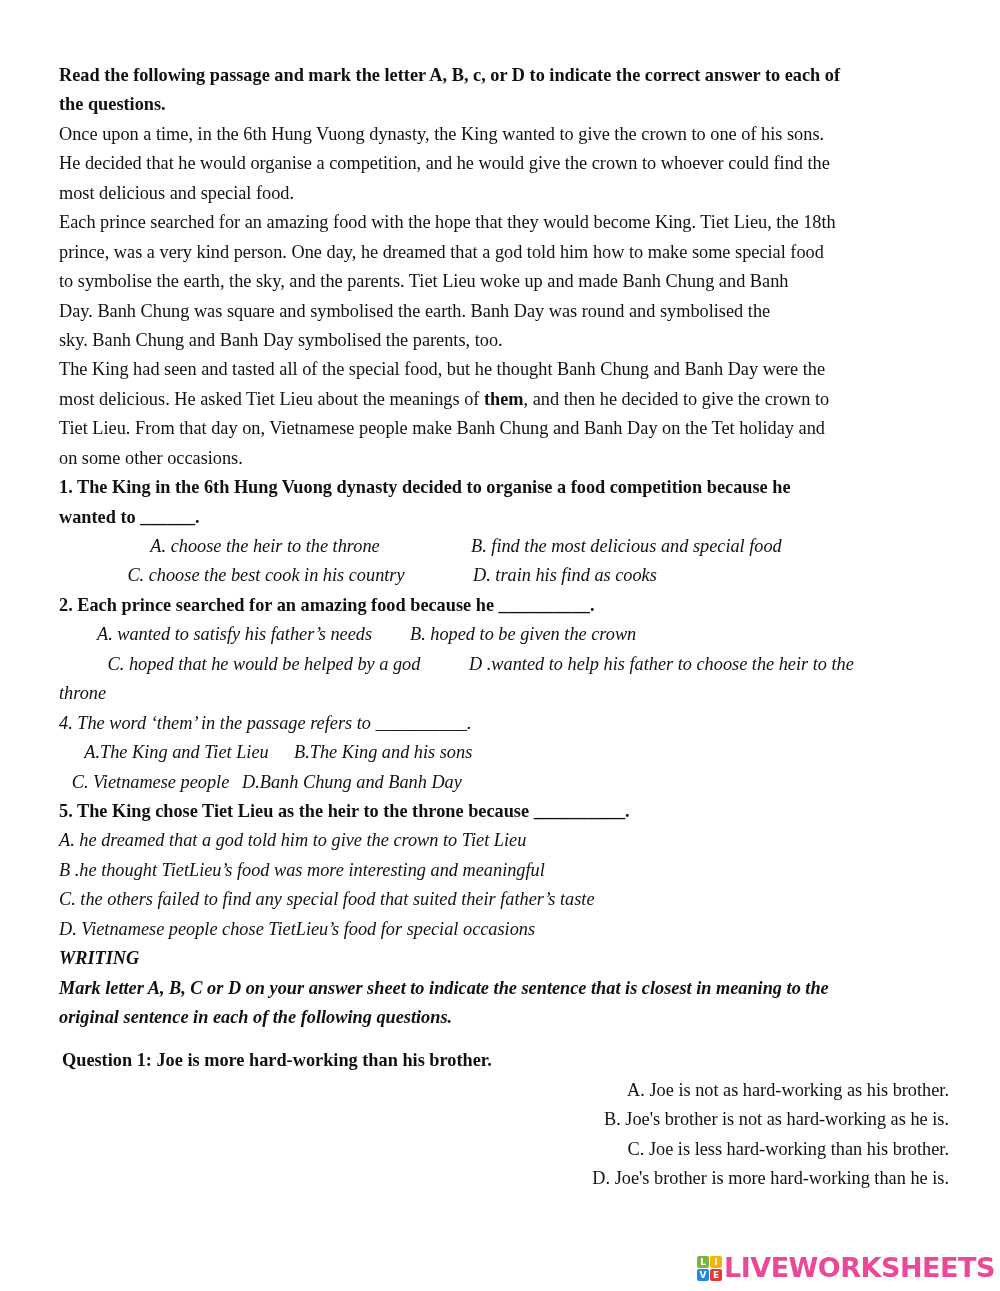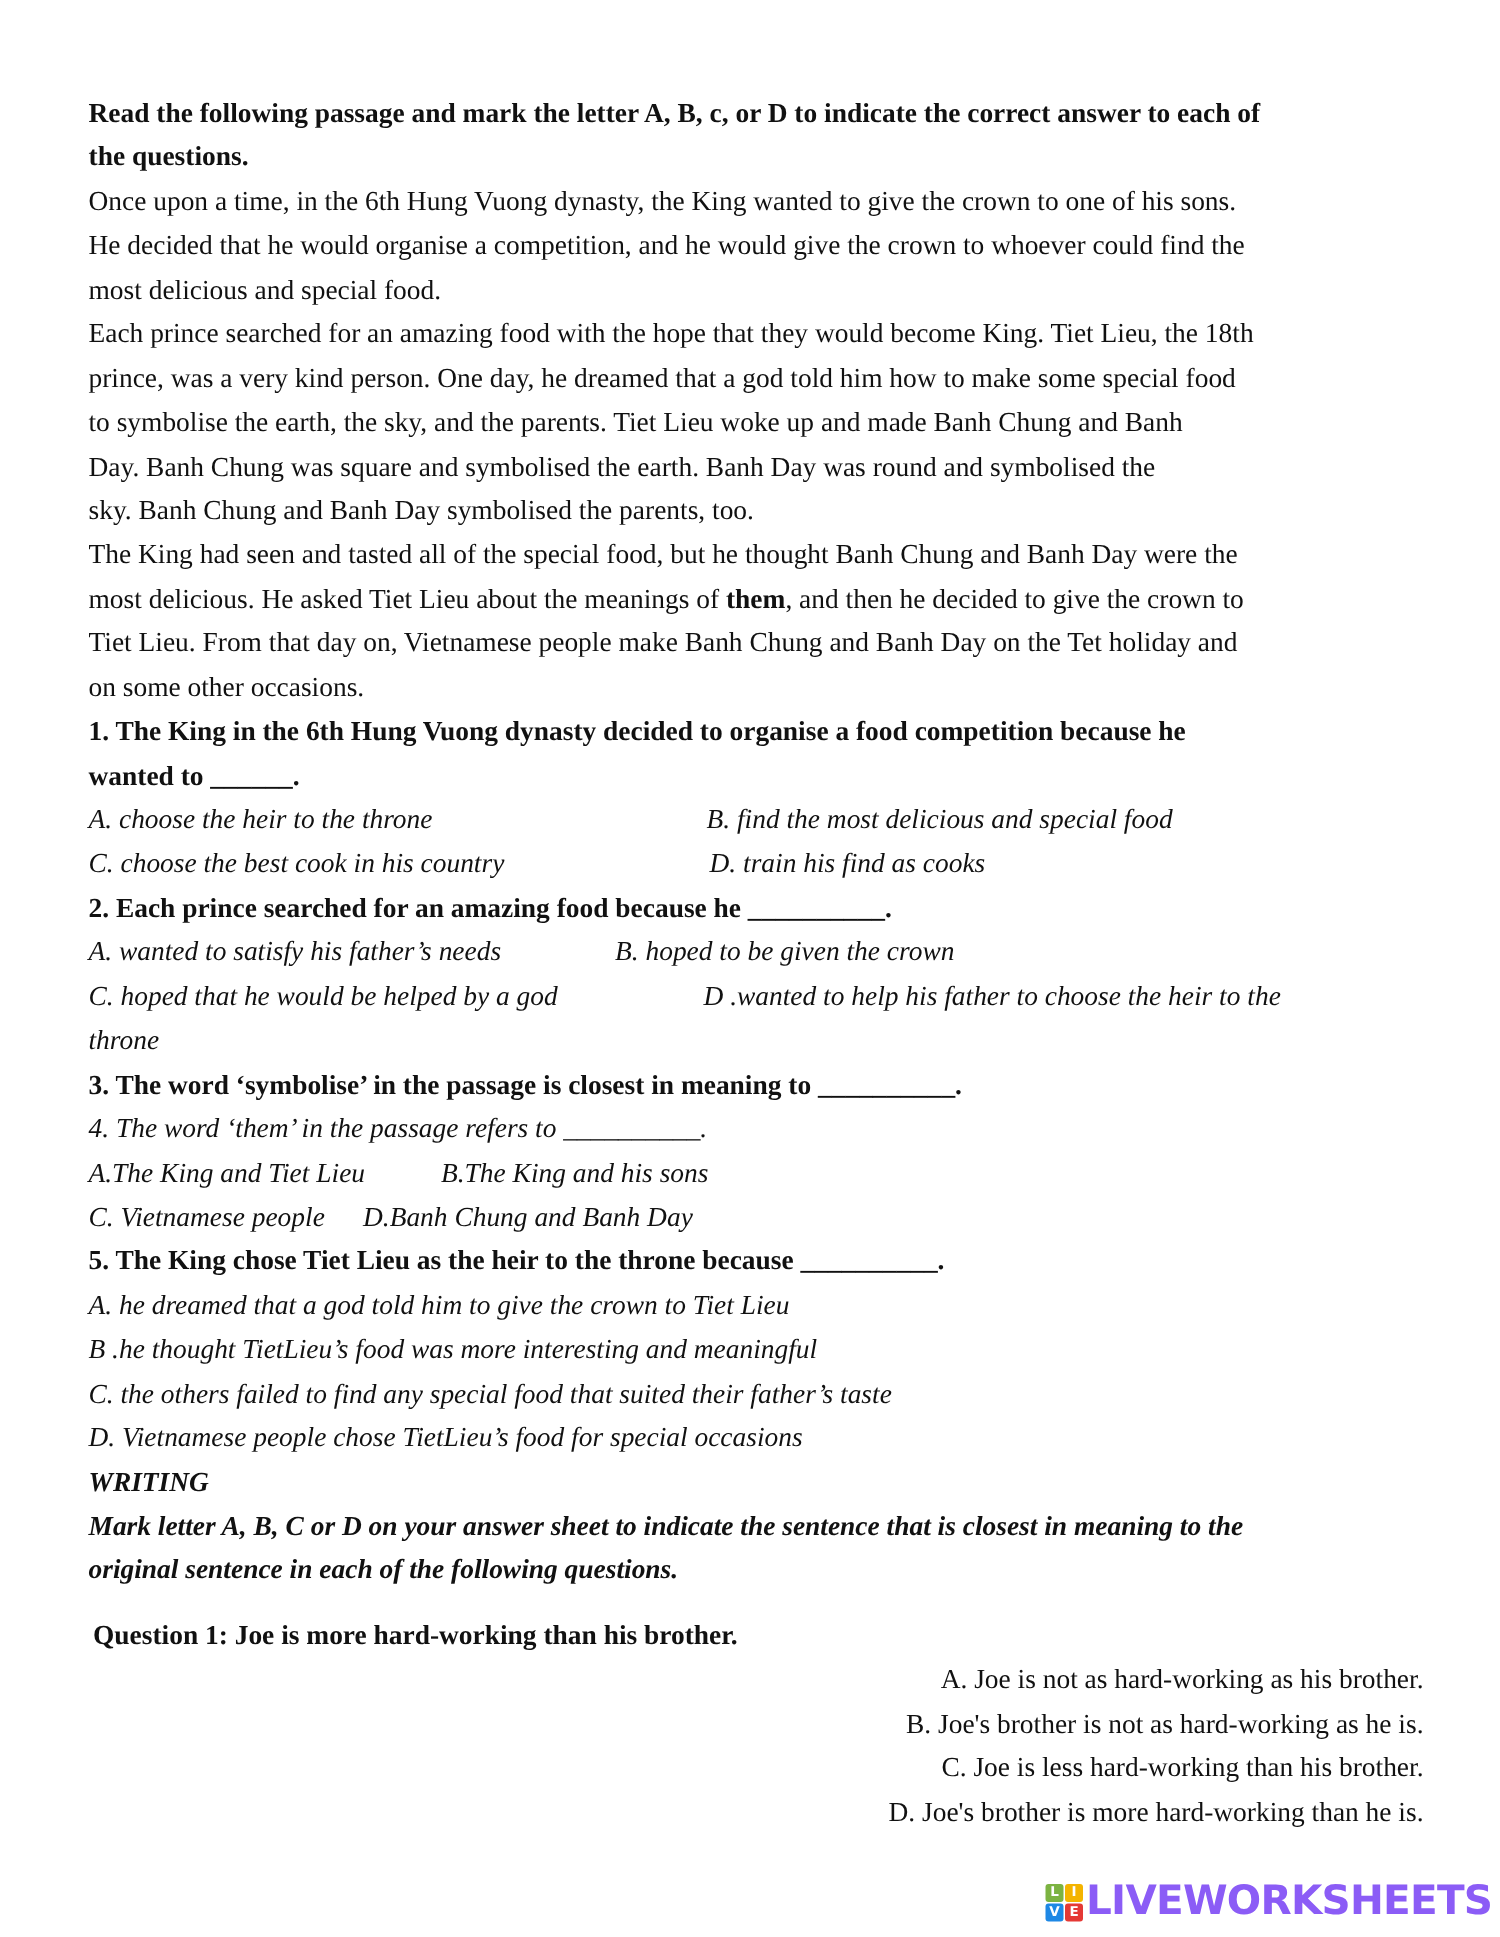--- a/index.html
+++ b/index.html
@@ -18,21 +18,21 @@
       width: 890px;
     }
     .line {
       height: 29.45px;
       line-height: 29.45px;
       white-space: nowrap;
     }
     .b { font-weight: bold; }
     .i { font-style: italic; }
     .bi { font-weight: bold; font-style: italic; }
-    .row { display: flex; }
+    .row { display: flex; text-align: center; }
     .col { display: inline-block; }
     .indent { padding-left: 57px; text-align: right; }
     .q-indent { padding-left: 3px; margin-top: 14px; }
     .logo {
       position: absolute;
       left: 697px;
       top: 1254px;
       display: flex;
       align-items: center;
     }
@@ -110,21 +110,20 @@
       <span class="col">B. hoped to be given the crown</span>
     </div>
     <div class="line i row">
       <span class="col" style="width:410px">C. hoped that he would be helped by a god</span>
       <span class="col">D .wanted to help his father to choose the heir to the</span>
     </div>
     <div class="line i">throne</div>
   </div>
 
   <div>
-    <div class="line b">3. The word ‘symbolise’ in the passage is closest in meaning to __________.</div>
   </div>
 
   <div>
     <div class="line i">4. The word ‘them’ in the passage refers to __________.</div>
     <div class="line i row">
       <span class="col" style="width:235px">A.The King and Tiet Lieu</span>
       <span class="col">B.The King and his sons</span>
     </div>
     <div class="line i row">
       <span class="col" style="width:183px">C. Vietnamese people</span>
@@ -152,14 +151,14 @@
   </div>
 </div>
 
 <div class="logo">
   <div class="logo-grid">
     <div class="logo-cell" style="background:#7cb342">L</div>
     <div class="logo-cell" style="background:#f4b400">I</div>
     <div class="logo-cell" style="background:#1e88e5">V</div>
     <div class="logo-cell" style="background:#e53935">E</div>
   </div>
-  <span class="logo-text" style="color:#8b5cf6">LIVEWORKSHEETS</span>
+  <span class="logo-text" style="color:#ec4899">LIVEWORKSHEETS</span>
 </div>
 
 </body></html>

